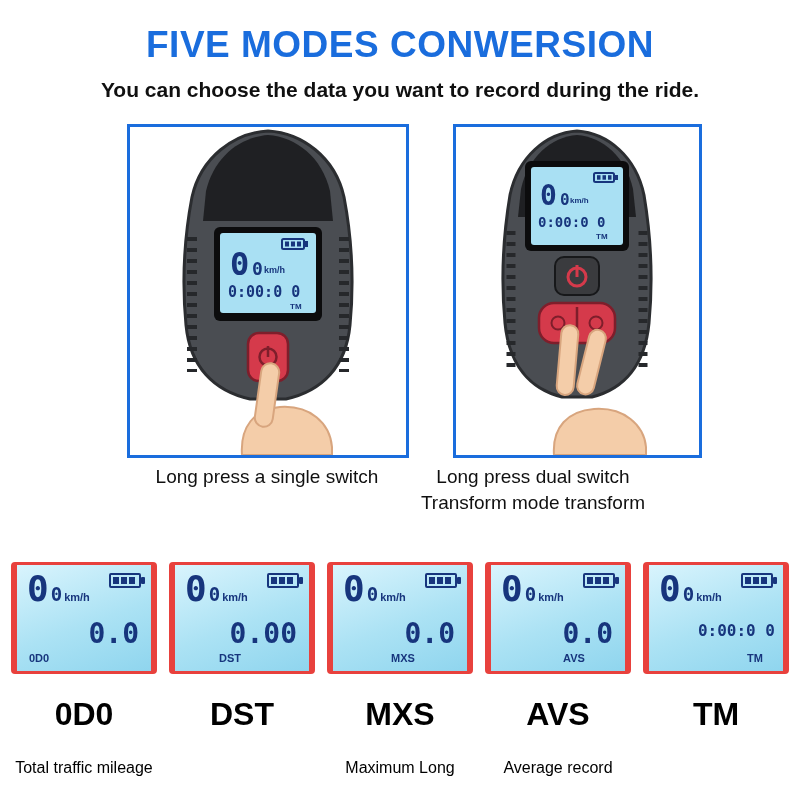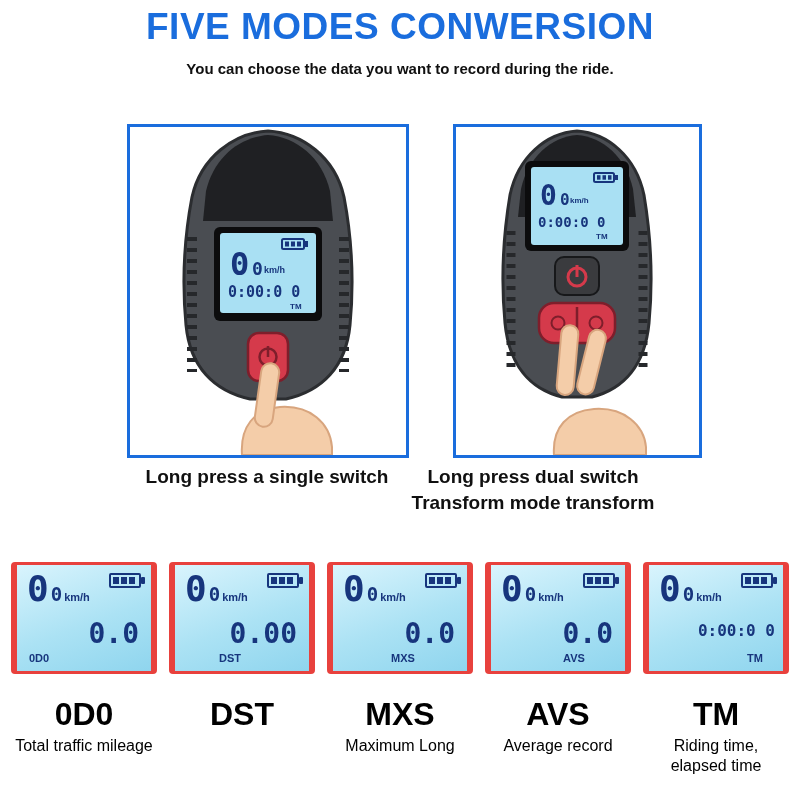--- a/index.html
+++ b/index.html
@@ -6,48 +6,48 @@
   html,body { width:800px; height:800px; }
   body {
     background:#ffffff;
     font-family:"Liberation Sans", sans-serif;
     position:relative;
     overflow:hidden;
     color:#111;
   }
   .title {
     text-align:center;
-    padding-top:6px;
+    padding-top:24px;
     font-size:37px;
     font-weight:bold;
     color:#1a6ddd;
     letter-spacing:0.5px;
   }
   .subtitle {
     text-align:center;
     margin-top:12px;
-    font-size:15px;
+    font-size:21px;
     font-weight:bold;
     color:#101010;
   }
   .panel {
     position:absolute;
     top:124px;
     border:3px solid #1a6ddd;
     background:#fff;
   }
   .panel-1 { left:127px; width:282px; height:334px; }
   .panel-2 { left:453px; width:249px; height:334px; }
   .panel svg { display:block; width:100%; height:100%; }
   .caption {
     position:absolute;
     top:464px;
     text-align:center;
     font-size:19px;
-    font-weight:bold;
+    font-weight:normal;
     line-height:1.35;
     color:#101010;
   }
   .caption span { display:block; }
   .caption-1 { left:97px;  width:340px; }
   .caption-2 { left:373px; width:320px; }
 
   .modes-row {
     position:absolute;
     top:562px; left:0; right:0;
@@ -75,21 +75,21 @@
   .batt .b1 { left:2px; } .batt .b2 { left:10px; } .batt .b3 { left:18px; }
   .lcd-value {
     position:absolute; top:52px; right:12px;
     font-family:"DejaVu Sans Mono",monospace; font-weight:bold;
     font-size:28px; color:#17357d;
   }
   .mode-col:nth-child(5) .lcd-value { font-size:16px; right:8px; top:56px; }
   .lcd-label { position:absolute; bottom:7px; font-size:11px; font-weight:bold; color:#17357d; }
   .lbl-a { left:12px; } .lbl-b { left:44px; } .lbl-c { left:58px; } .lbl-d { left:72px; } .lbl-e { left:98px; }
   .mode-name { margin-top:22px; font-size:32px; font-weight:bold; color:#000; }
-  .mode-desc { margin-top:3px; font-size:16px; line-height:1.25; text-align:center; color:#000; }
+  .mode-desc { margin-top:25px; font-size:16px; line-height:1.25; text-align:center; color:#000; }
   .mode-desc span { display:block; }
 </style>
 </head>
 <body>
 
 <div>
 
   <h1 class="title">FIVE MODES CONWERSION</h1>
   <p class="subtitle">You can choose the data you want to record during the ride.</p>
 
@@ -279,20 +279,16 @@
         </div>
         <div class="batt">
             <i class="bar b1"></i>
             <i class="bar b2"></i>
             <i class="bar b3"></i>
           </div>
         <div class="lcd-value">0:00:0 0</div>
         <div class="lcd-label lbl-e">TM</div>
       </div>
       <div class="mode-name">TM</div>
-      <div class="mode-desc">
-        <span>Riding time,</span>
-        <span>elapsed time</span>
-      </div>
     </div>
 
   </div>
 </div>
 
 </body></html>

